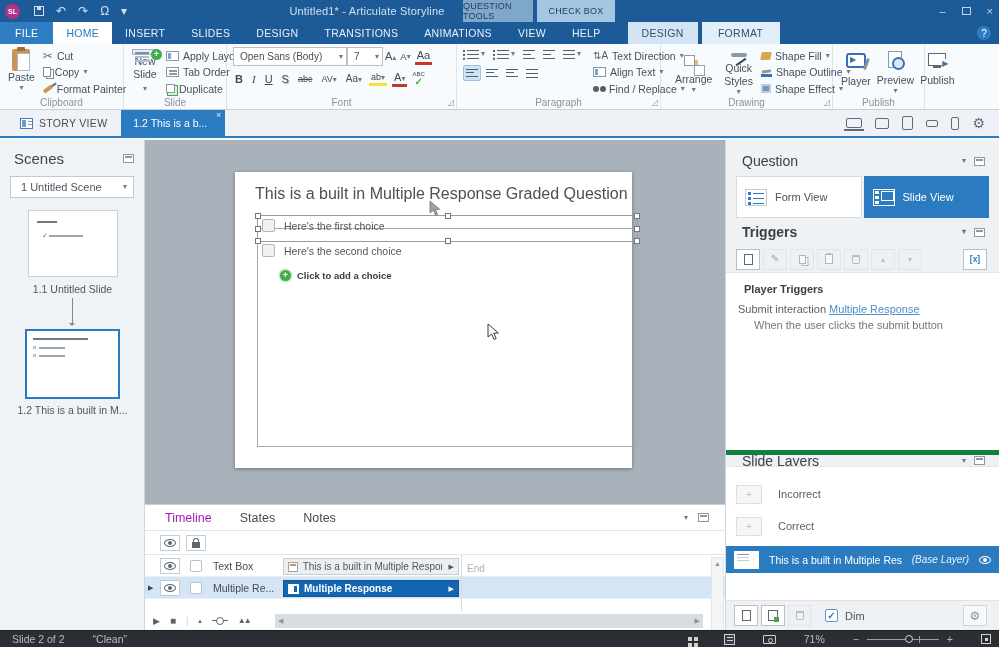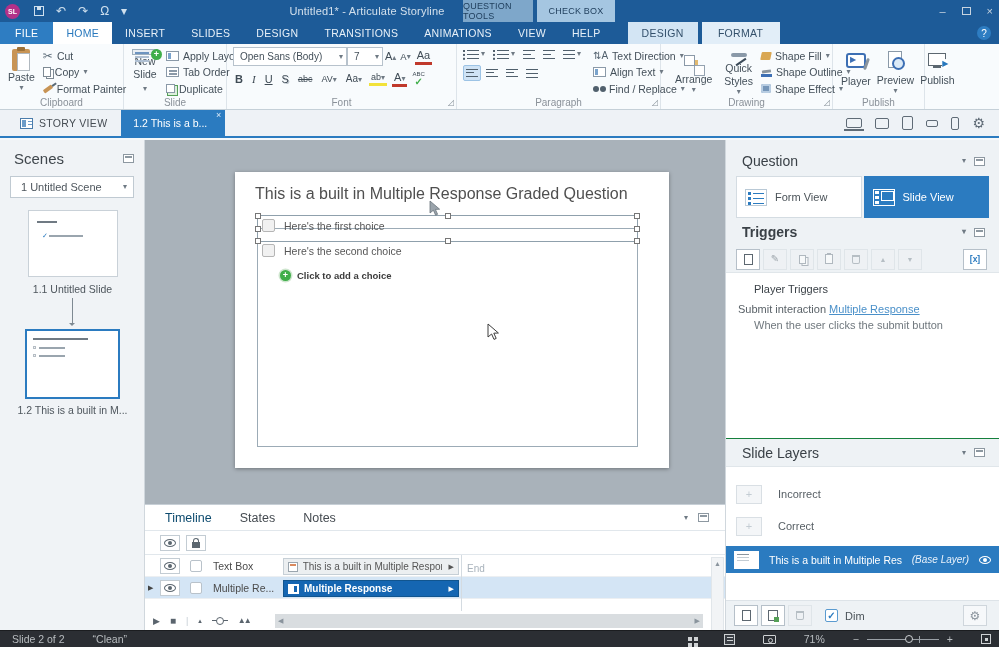--- a/index.html
+++ b/index.html
@@ -152,40 +152,40 @@
   .thumb.sel{border:2px solid #2b7bc0;}
   .tlabel{position:absolute;width:145px;text-align:center;font-size:10.5px;color:#4e565d;}
   .connector{position:absolute;left:72px;width:1px;height:26px;background:#7e8992;}
   .connector::after{content:"";position:absolute;left:-3px;bottom:-5px;border:3.5px solid transparent;border-top-color:#7e8992;}
   .mini-line{position:absolute;height:1.5px;background:#9aa5ae;}
   .mini-sq{position:absolute;width:3px;height:3px;border:1px solid #b5bdc4;background:#f4f4f4;}
 
   
   .center{width:580px;display:flex;flex-direction:column;}
   .canvas{position:relative;height:364px;background:#a9b2ba;overflow:hidden;}
-  .slide{position:absolute;left:90px;top:32px;width:434px;height:296px;background:#fff;
+  .slide{position:absolute;left:90px;top:32px;width:397px;height:296px;background:#fff;
          box-shadow:0 1px 4px rgba(0,0,0,.35);}
   .slide-title{position:absolute;left:20px;top:13px;font-size:16px;color:#4f4f4f;}
   .selbox{position:absolute;left:22px;top:43px;width:381px;height:27px;border:1px solid #8fa0ac;}
   .groupbox{position:absolute;left:22px;top:56px;width:381px;height:219px;border:1px solid #9cabb6;}
   .h{position:absolute;width:6px;height:6px;background:#fff;border:1px solid #767676;}
   .choice-row{position:absolute;display:flex;align-items:center;gap:9px;}
   .cb{width:13px;height:13px;background:#f1f1f1;border:1px solid #b5b5b5;border-radius:2px;}
   .choice-txt{font-size:10.5px;color:#565656;}
   .addrow{position:absolute;display:flex;align-items:center;gap:6px;}
   .plus-circ{width:11px;height:11px;border-radius:50%;background:#3fae49;color:#fff;font-size:9px;
              line-height:11px;text-align:center;font-weight:bold;box-shadow:0 0 0 1.5px #cfe6cf;}
   .addtxt{font-size:9.5px;color:#3c3c3c;}
   .cursor{position:absolute;pointer-events:none;}
 
   
   .timeline{position:relative;height:126px;background:#fff;border-top:1px solid #c7cfd6;font-size:11px;}
   .tl-tabs{height:26px;display:flex;align-items:center;gap:28px;padding-left:20px;font-size:12.5px;color:#454b51;
            border-bottom:1px solid #e1e7ec;}
-  .tl-tab.active{color:#0c4a6e;}
+  .tl-tab.active{color:#a21caf;}
   .tl-right{margin-left:auto;display:flex;align-items:center;gap:10px;padding-right:16px;}
   .tl-grid{position:absolute;left:0;top:26px;right:0;height:82px;}
   .tl-hdr{height:24px;display:flex;align-items:center;border-bottom:1px solid #e1e7ec;}
   .col-exp{width:12px;}
   .col-eye{width:26px;display:flex;justify-content:center;}
   .col-lock{width:26px;display:flex;justify-content:center;}
   .col-name{width:74px;padding-left:4px;font-size:10.5px;color:#4a4a4a;overflow:hidden;white-space:nowrap;}
   .eyebtn{width:20px;height:16px;border:1px solid #c3ccd3;background:#fff;display:flex;align-items:center;justify-content:center;}
   .ic-eye{width:12px;height:8px;border:1px solid #5c6770;border-radius:50%;position:relative;}
   .ic-eye::after{content:"";position:absolute;left:50%;top:50%;width:4px;height:4px;margin:-2px 0 0 -2px;background:#5c6770;border-radius:50%;}
@@ -243,25 +243,25 @@
   .tbtn .tri{font-size:7px;color:#8a949d;}
   .ic-doc{width:9px;height:11px;border:1px solid #5c6770;background:#fff;}
   .ic-copy2{width:7px;height:9px;border:1px solid #7e8a94;background:#fff;box-shadow:2.5px 2px 0 -1px #fff,2.5px 2px 0 0 #7e8a94;}
   .ic-pasteS{width:8px;height:10px;border:1px solid #7e8a94;background:#fff;position:relative;}
   .ic-pasteS::before{content:"";position:absolute;left:1px;top:-2px;width:4px;height:2px;background:#7e8a94;}
   .ic-trash{width:8px;height:9px;border:1px solid #8a949d;border-top:2.5px solid #8a949d;border-radius:0 0 2px 2px;}
   .ic-pencil{font-size:10px;color:#5c6770;line-height:1;}
   .varbtn{margin-left:auto;width:24px;height:21px;border:1px solid #b6c0c9;background:#fff;display:flex;
           align-items:center;justify-content:center;font-size:8.5px;color:#2b7bc0;font-weight:bold;cursor:default;}
   .t-body{flex:1;background:#fff;border-top:1px solid #e0e6ea;padding:8px 12px;}
-  .pt-title{font-size:11px;font-weight:normal;color:#3a4147;margin:2px 0 8px 16px;}
+  .pt-title{font-size:11px;font-weight:bold;color:#3a4147;margin:2px 0 8px 6px;}
   .pt-line1{color:#5a6268;}
   .pt-link{color:#4a90c9;text-decoration:underline;cursor:pointer;}
   .pt-line2{color:#70787e;margin:4px 0 0 16px;}
-  .sl-h{height:28px;border-top:1px solid #15803d;}
+  .sl-h{height:16px;border-top:5px solid #15803d;}
   .sl-list{height:134px;background:#fff;border-top:1px solid #e0e6ea;position:relative;padding-top:14px;}
   .layer-row{display:flex;align-items:center;gap:16px;padding:0 0 0 10px;height:26px;margin-bottom:6px;}
   .layer-thumb{width:26px;height:19px;border:1px solid #d9dfe4;background:#f4f6f8;display:flex;align-items:center;
                justify-content:center;color:#c3ccd3;font-size:11px;}
   .layer-name{color:#565e64;}
   .layer-row.sel{background:#2b7bc0;color:#fff;margin:7px 0 0 0;padding:0 8px 0 8px;gap:10px;height:27px;}
   .layer-row.sel .layer-name{color:#fff;font-size:10.5px;white-space:nowrap;overflow:hidden;}
   .base-thumb{width:25px;height:18px;background:#fff;border:1px solid #fff;position:relative;flex:none;}
   .base-thumb::before{content:"";position:absolute;left:2px;top:2px;width:12px;height:1.5px;background:#8a949d;box-shadow:0 3px 0 0 #c3ccd3,0 6px 0 0 #c3ccd3;}
   .badge{font-style:italic;font-size:10px;color:#e6f0fa;margin-left:auto;white-space:nowrap;}

